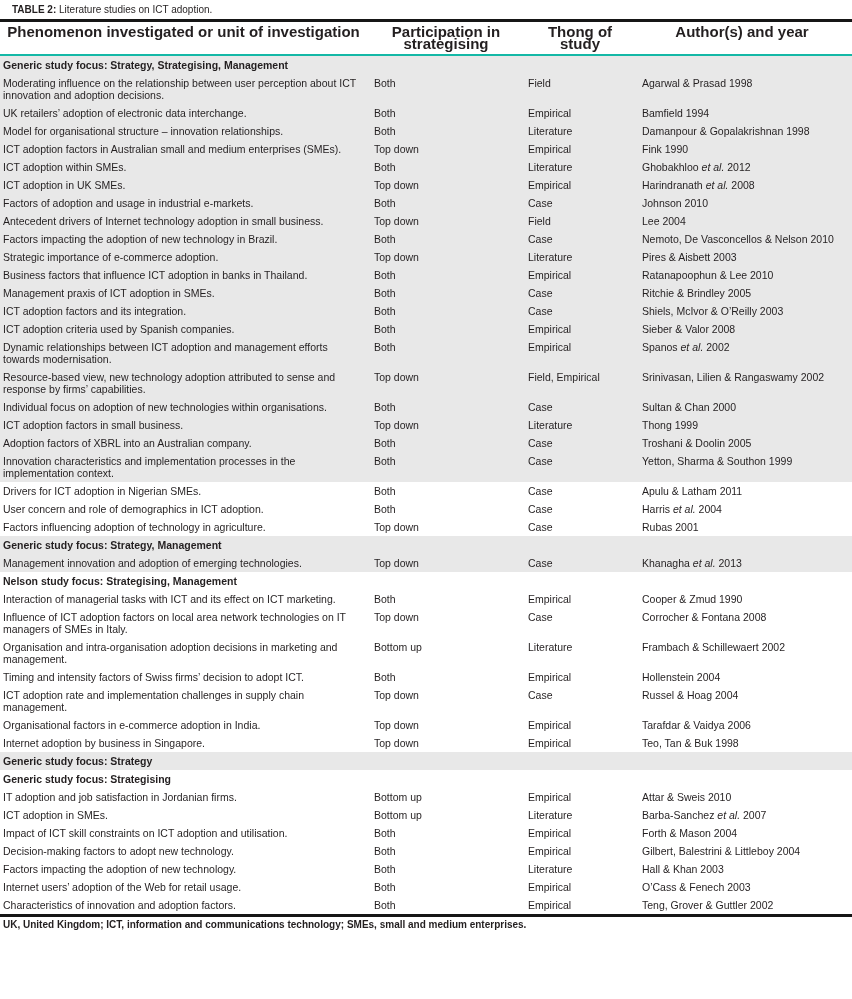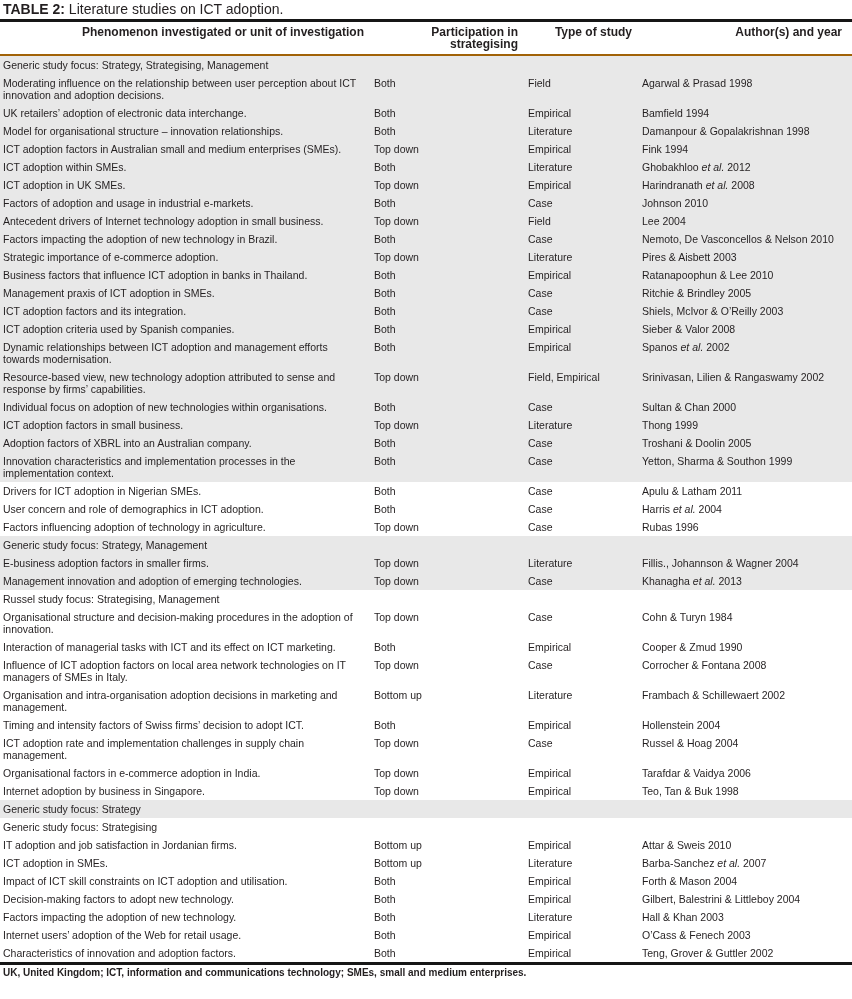--- a/index.html
+++ b/index.html
@@ -11,55 +11,55 @@
     color: #231f20;
     -webkit-font-smoothing: antialiased;
   }
   .page {
     width: 852px;
     height: 999px;
     overflow: hidden;
     background: #ffffff;
   }
   .table-title {
-    font-size: 14px;
+    font-size: 10px;
     line-height: 13px;
-    padding: 3px 0 3px 3px;
+    padding: 3px 0 3px 12px;
   }
   .table-title .bold { font-weight: bold; }
   table {
     border-collapse: collapse;
     table-layout: fixed;
     width: 852px;
     border-top: 3px solid #161616;
     border-bottom: 3px solid #161616;
   }
   col.c1 { width: 374px; }
   col.c2 { width: 154px; }
   col.c3 { width: 114px; }
   col.c4 { width: 210px; }
   thead th {
-    font-size: 12px;
+    font-size: 15px;
     line-height: 12px;
     font-weight: bold;
-    text-align: right;
+    text-align: center;
     vertical-align: top;
     padding: 4px 10px 4px 0;
-    border-bottom: 2px solid #a16207;
+    border-bottom: 2px solid #14b8a6;
   }
   thead th:first-child { padding-left: 3px; }
   tbody td {
     font-size: 10.5px;
     line-height: 12px;
     vertical-align: top;
     padding: 3px 10px 3px 0;
   }
   tbody td:first-child { padding-left: 3px; }
   tr.sec td {
-    font-weight: normal;
+    font-weight: bold;
     padding-top: 3px;
     padding-bottom: 3px;
   }
   tr.shaded { background: var(--band, #e8e8e8); }
   .footnote {
     font-size: 10px;
     line-height: 12px;
     font-weight: bold;
     padding: 2px 0 0 3px;
   }
@@ -78,21 +78,21 @@
     <colgroup>
       <col class="c1">
         <col class="c2">
         <col class="c3">
         <col class="c4">
     </colgroup>
     <thead>
       <tr>
         <th>Phenomenon investigated or unit of investigation</th>
         <th>Participation in strategising</th>
-        <th>Type of study</th>
+        <th>Thong of study</th>
         <th>Author(s) and year</th>
       </tr>
     </thead>
     <tbody>
         <tr class="sec shaded">
           <td colspan="4">Generic study focus: Strategy, Strategising, Management</td>
         </tr>
         <tr class="shaded">
           <td>Moderating influence on the relationship between user perception about ICT innovation and adoption decisions.</td>
           <td>Both</td>
@@ -108,21 +108,21 @@
         <tr class="shaded">
           <td>Model for organisational structure – innovation relationships.</td>
           <td>Both</td>
           <td>Literature</td>
           <td>Damanpour &amp; Gopalakrishnan 1998</td>
         </tr>
         <tr class="shaded">
           <td>ICT adoption factors in Australian small and medium enterprises (SMEs).</td>
           <td>Top down</td>
           <td>Empirical</td>
-          <td>Fink 1994</td>
+          <td>Fink 1990</td>
         </tr>
         <tr class="shaded">
           <td>ICT adoption within SMEs.</td>
           <td>Both</td>
           <td>Literature</td>
           <td>Ghobakhloo <i>et al.</i> 2012</td>
         </tr>
         <tr class="shaded">
           <td>ICT adoption in UK SMEs.</td>
           <td>Top down</td>
@@ -222,45 +222,33 @@
         <tr>
           <td>User concern and role of demographics in ICT adoption.</td>
           <td>Both</td>
           <td>Case</td>
           <td>Harris <i>et al.</i> 2004</td>
         </tr>
         <tr>
           <td>Factors influencing adoption of technology in agriculture.</td>
           <td>Top down</td>
           <td>Case</td>
-          <td>Rubas 1996</td>
+          <td>Rubas 2001</td>
         </tr>
         <tr class="sec shaded">
           <td colspan="4">Generic study focus: Strategy, Management</td>
         </tr>
         <tr class="shaded">
-          <td>E-business adoption factors in smaller firms.</td>
-          <td>Top down</td>
-          <td>Literature</td>
-          <td>Fillis., Johannson &amp; Wagner 2004</td>
-        </tr>
-        <tr class="shaded">
           <td>Management innovation and adoption of emerging technologies.</td>
           <td>Top down</td>
           <td>Case</td>
           <td>Khanagha <i>et al.</i> 2013</td>
         </tr>
         <tr class="sec">
-          <td colspan="4">Russel study focus: Strategising, Management</td>
-        </tr>
-        <tr>
-          <td>Organisational structure and decision-making procedures in the adoption of innovation.</td>
-          <td>Top down</td>
-          <td>Case</td>
-          <td>Cohn &amp; Turyn 1984</td>
+          <td colspan="4">Nelson study focus: Strategising, Management</td>
         </tr>
         <tr>
           <td>Interaction of managerial tasks with ICT and its effect on ICT marketing.</td>
           <td>Both</td>
           <td>Empirical</td>
           <td>Cooper &amp; Zmud 1990</td>
         </tr>
         <tr>
           <td>Influence of ICT adoption factors on local area network technologies on IT managers of SMEs in Italy.</td>
           <td>Top down</td>

